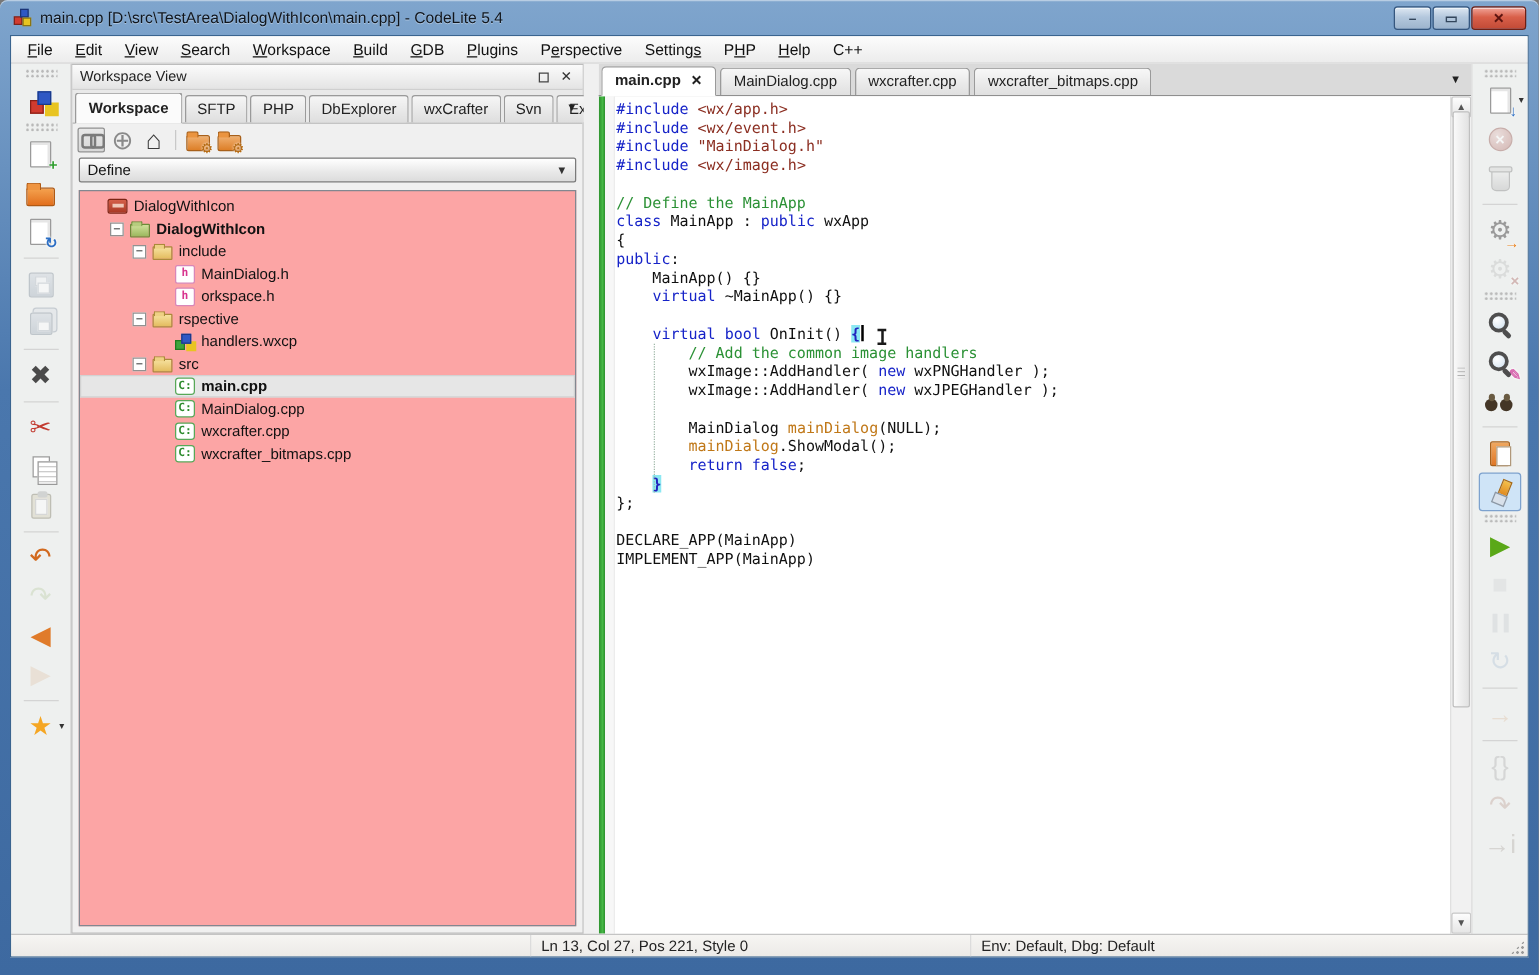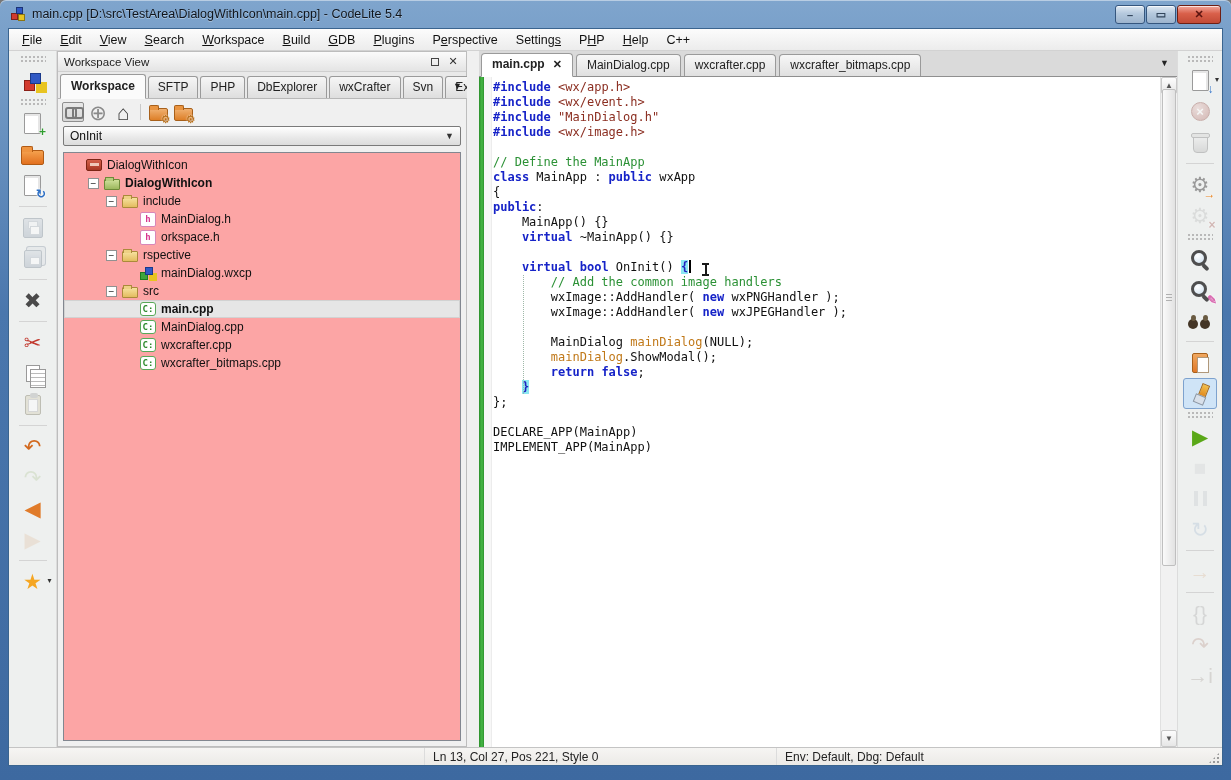--- a/index.html
+++ b/index.html
@@ -126,21 +126,21 @@
   .etabbar{position:absolute;left:0;right:0;top:0;height:26px;background:#dadada;border-bottom:1px solid #8f8f8f;display:flex;align-items:flex-end;padding:3px 2px 0;}
   .etab{display:flex;align-items:center;font-size:12px;color:#222;padding:3px 10px 4px;border:1px solid #9a9a9a;border-bottom:none;
     border-radius:4px 4px 0 0;background:linear-gradient(#f7f7f7,#e0e0e0);margin-right:3px;white-space:nowrap;}
   .etab.active{background:#ffffff;font-weight:bold;margin-bottom:-1px;padding-bottom:5px;border-bottom:1px solid #fff;}
   .tabx{margin-left:8px;font-size:11px;font-weight:bold;color:#222;}
   .editor{position:absolute;left:0;right:0;top:26px;bottom:0;background:#fff;overflow:hidden;}
   .greenbar{position:absolute;left:0;top:0;bottom:0;width:5px;background:linear-gradient(90deg,#2c8f2c,#46b846 60%,#2c8f2c);}
   .foldmargin{position:absolute;left:5px;top:0;bottom:0;width:8px;background:#f7f7f7;border-right:1px solid #ececec;}
   .code{position:absolute;left:14px;top:3px;right:18px;font:12px/15px "DejaVu Sans Mono",monospace;color:#101010;white-space:pre;}
   .cline{height:15px;}
-  .tk-pp,.tk-kw{color:#1623c8;font-weight:bold;}
+  .tk-pp,.tk-kw{color:#1623c8;font-weight:normal;}
   .tk-str{color:#8b2e21;}
   .tk-com{color:#2b9135;}
   .tk-pl{color:#101010;}
   .tk-var{color:#c07818;}
   .tk-hl{background:#8ce8f2;color:#2222be;font-weight:bold;}
   .caret{display:inline-block;width:2px;height:13px;background:#000;vertical-align:-2px;margin-left:1px;}
   .iguide{position:absolute;width:1px;border-left:1px dotted #9fb8a8;}
   .ibeam{position:absolute;width:9px;height:15px;}
   .ibeam::before{content:'';position:absolute;left:4px;top:2px;bottom:2px;width:1.5px;background:#1a1a1a;}
   .ibeam::after{content:'';position:absolute;left:1px;right:1px;top:1px;height:1.5px;background:#1a1a1a;box-shadow:0 11px 0 #1a1a1a;}
@@ -291,21 +291,21 @@
             </div>
             <div class="wtsep"></div>
             <div class="wtbtn">
               <span class="ticn s-foldergear"></span>
             </div>
             <div class="wtbtn">
               <span class="ticn s-foldergear"></span>
             </div>
           </div>
         <div class="combo">
-          <span>OnInit</span>
+          <span>Define</span>
           <span class="arr">▼</span>
         </div>
         <div class="tree" id="tree">
             <div class="trow" style="padding-left: 6px;">
               <span class="exp hidden"></span>
               <span class="ticon ti-workspace"></span>
               <span class="tlabel">DialogWithIcon</span>
             </div>
             <div class="trow" style="padding-left: 24px;">
               <span class="exp">−</span>
@@ -328,21 +328,21 @@
               <span class="tlabel">orkspace.h</span>
             </div>
             <div class="trow" style="padding-left: 42px;">
               <span class="exp">−</span>
               <span class="ticon ti-folder"></span>
               <span class="tlabel">rspective</span>
             </div>
             <div class="trow" style="padding-left: 60px;">
               <span class="exp hidden"></span>
               <span class="ticon ti-wxcp"></span>
-              <span class="tlabel">mainDialog.wxcp</span>
+              <span class="tlabel">handlers.wxcp</span>
             </div>
             <div class="trow" style="padding-left: 42px;">
               <span class="exp">−</span>
               <span class="ticon ti-folder"></span>
               <span class="tlabel">src</span>
             </div>
             <div class="trow sel" style="padding-left: 60px;">
               <span class="exp hidden"></span>
               <span class="ticon ti-cpp">C:</span>
               <span class="tlabel b">main.cpp</span>

